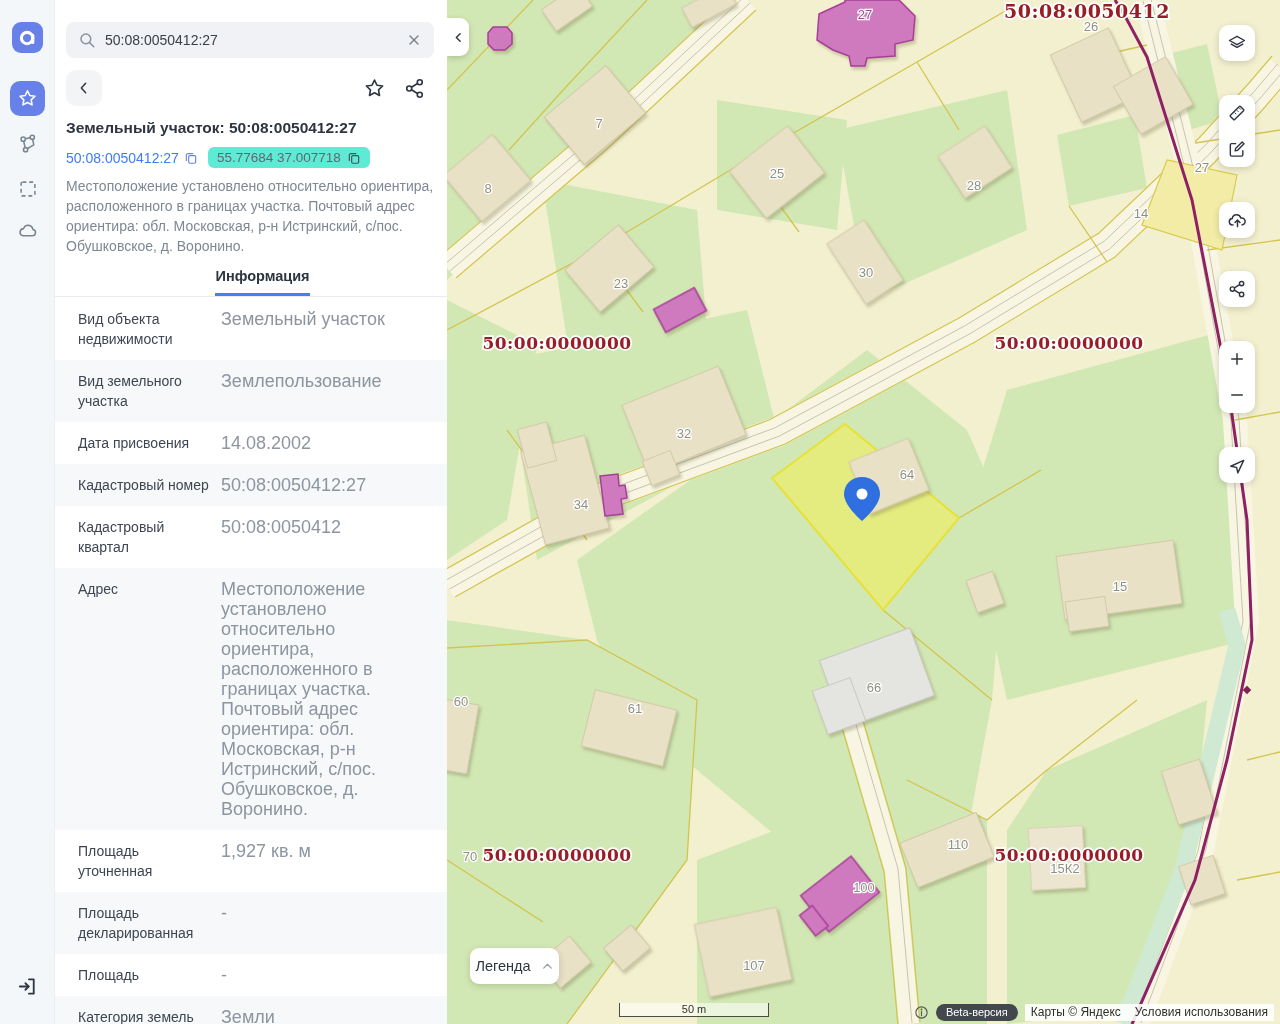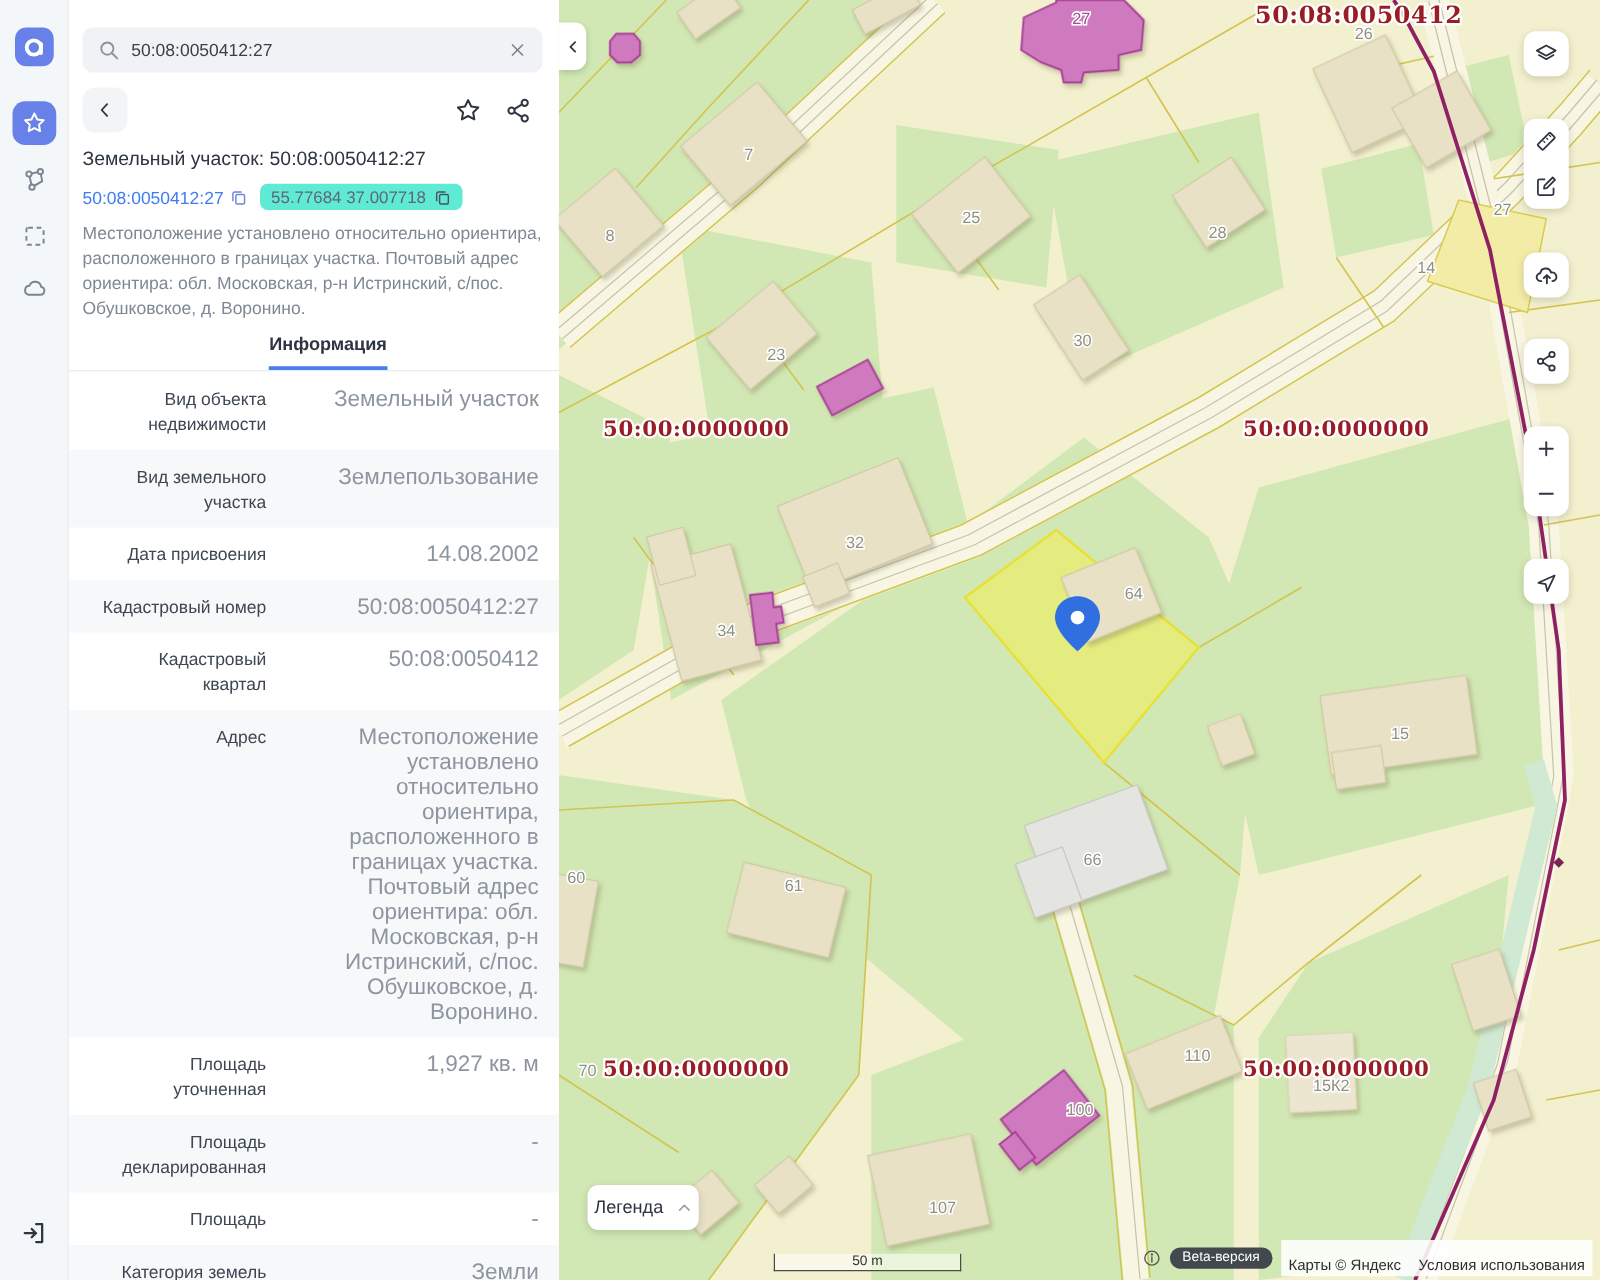--- a/index.html
+++ b/index.html
@@ -23,32 +23,32 @@
   .searchbar { position:absolute; left:11px; top:22px; width:368px; height:36px;
     background:#f0f2f5; border-radius:8px; display:flex; align-items:center; padding:0 12px; }
   .searchbar input { border:none; background:transparent; outline:none; flex:1;
     font:14px "Liberation Sans", sans-serif; color:#3a4148; margin-left:9px; }
   .hdr-row { position:absolute; left:11px; top:70px; width:368px; height:36px; }
   .back-btn { position:absolute; left:0; top:0; width:36px; height:36px; background:#f3f4f6;
     border-radius:10px; display:flex; align-items:center; justify-content:center; cursor:pointer; }
   .hdr-act { position:absolute; top:7px; cursor:pointer; color:#2e3642; }
   .hdr-star { right:48px; } .hdr-share { right:8px; }
   .ptitle { position:absolute; left:11px; top:119px; width:372px; font-size:15.5px;
-    font-weight:400; color:#2d3540; }
+    font-weight:700; color:#2d3540; }
   .chips { position:absolute; left:11px; top:147px; display:flex; align-items:center; gap:10px; }
   .chip-link { display:flex; align-items:center; gap:5px; color:#3d7cf5; font-size:14px; cursor:pointer; }
   .chip-gray { display:flex; align-items:center; gap:6px; background:#5eead4; border-radius:6px;
     padding:3px 9px; color:#5f6774; font-size:13.5px; cursor:pointer; }
   .pdesc { position:absolute; left:11px; top:176px; width:370px; font-size:14px;
     line-height:20px; color:#7e8893; }
   .tabwrap { position:absolute; left:0; top:262px; width:392px; border-bottom:1px solid #e9ecef;text-align:center; }
   .tab { display:inline-block; margin-left:23px; padding:6px 0 9px; font-size:14.5px;
     font-weight:700; color:#2d3540; border-bottom:3px solid #4a7df0; cursor:pointer; }
   .tbl { position:absolute; left:0; top:298px; width:392px; }
-  .trow { display:flex; padding:8px 16px 8px 23px;text-align:right; }
+  .trow { display:flex; padding:8px 16px 8px 23px; }
   .trow:nth-child(even) { background:#f6f8f9; }
   .tlabel { width:143px; flex:0 0 143px; font-size:14px; line-height:20px; color:#3d4652; padding:3px 8px 3px 0; }
   .tvalue { flex:1; font-size:18px; line-height:20px; color:#8d95a0; padding:3px 0; }
 
   
   .map { position:absolute; left:447px; top:0; width:833px; height:1024px; background:#f3f0cf; }
   .map svg.base { position:absolute; left:0; top:0; }
   .qlab { font:700 17px "DejaVu Serif", serif; fill:#981d24; stroke:#fff; stroke-width:3.5px;
     paint-order:stroke; text-anchor:middle; letter-spacing:.5px; }
   .qlab-lg { font-size:19px; }
@@ -68,21 +68,21 @@
     border-radius:9px; box-shadow:0 2px 7px rgba(0,0,0,.16); display:flex; align-items:center;
     justify-content:center; gap:10px; font-size:14.5px; color:#2d3540; cursor:pointer; z-index:5; }
   .scalebar { position:absolute; left:172px; top:1003px; width:150px; height:14px;
     background:rgba(255,255,255,.55); border-left:1px solid #4c4c44; border-right:1px solid #4c4c44;
     border-bottom:1px solid #4c4c44; font-size:11px; color:#33332c; text-align:center;
     line-height:13px; z-index:4; }
   .attrib { position:absolute; right:4px; bottom:3px; display:flex; align-items:center; gap:7px;
     z-index:5; padding-right:2px; }
   .beta-pill { background:#43484f; color:#fff; font-size:11px; padding:2px 10px 3px;
     border-radius:9px; }
-  .cop-strip { background:rgba(255,255,255,.88); padding:13px 6px 2px; display:flex; gap:14px;
+  .cop-strip { background:rgba(255,255,255,.88); padding:1px 6px 2px; display:flex; gap:14px;
     font-size:12px; color:#2f2f2f;align-items:flex-end; }
   .cop-strip span { cursor:pointer; }
   .info-circ { color:#555; display:flex; }
 </style>
 </head>
 <body>
 
 <div class="rail">
   <div class="logo">
     <svg width="22" height="22" viewBox="0 0 24 24">

